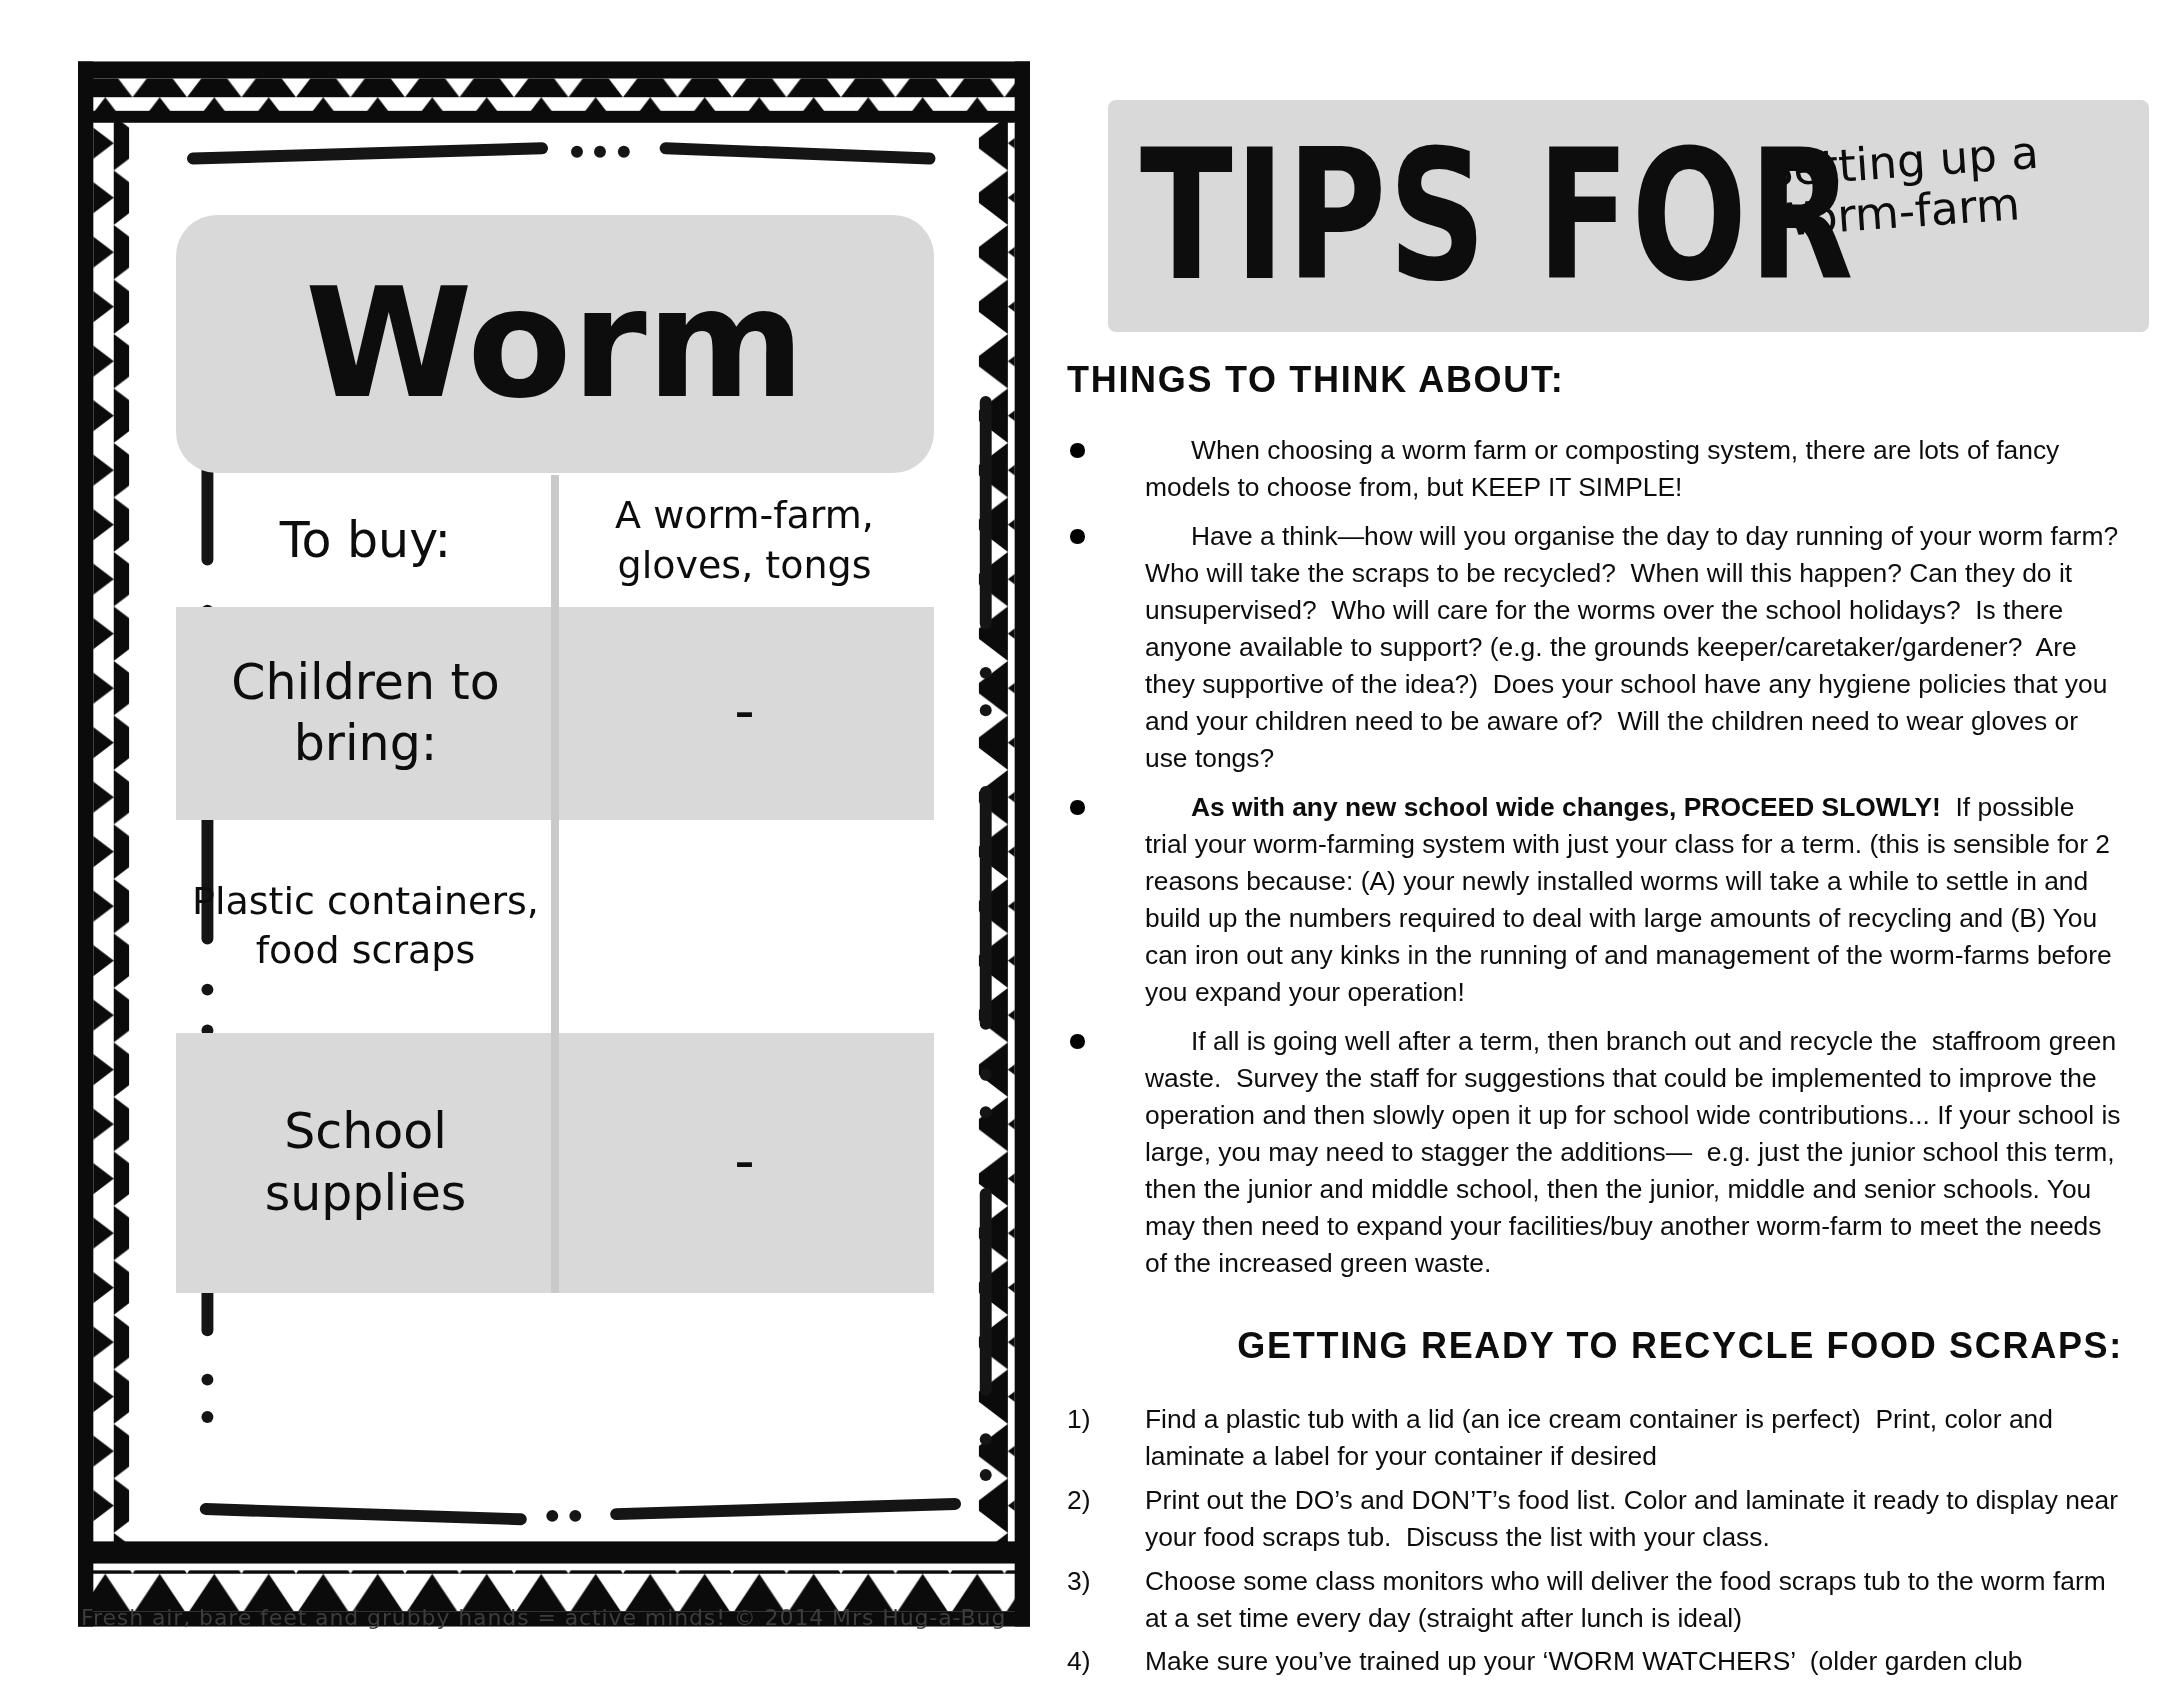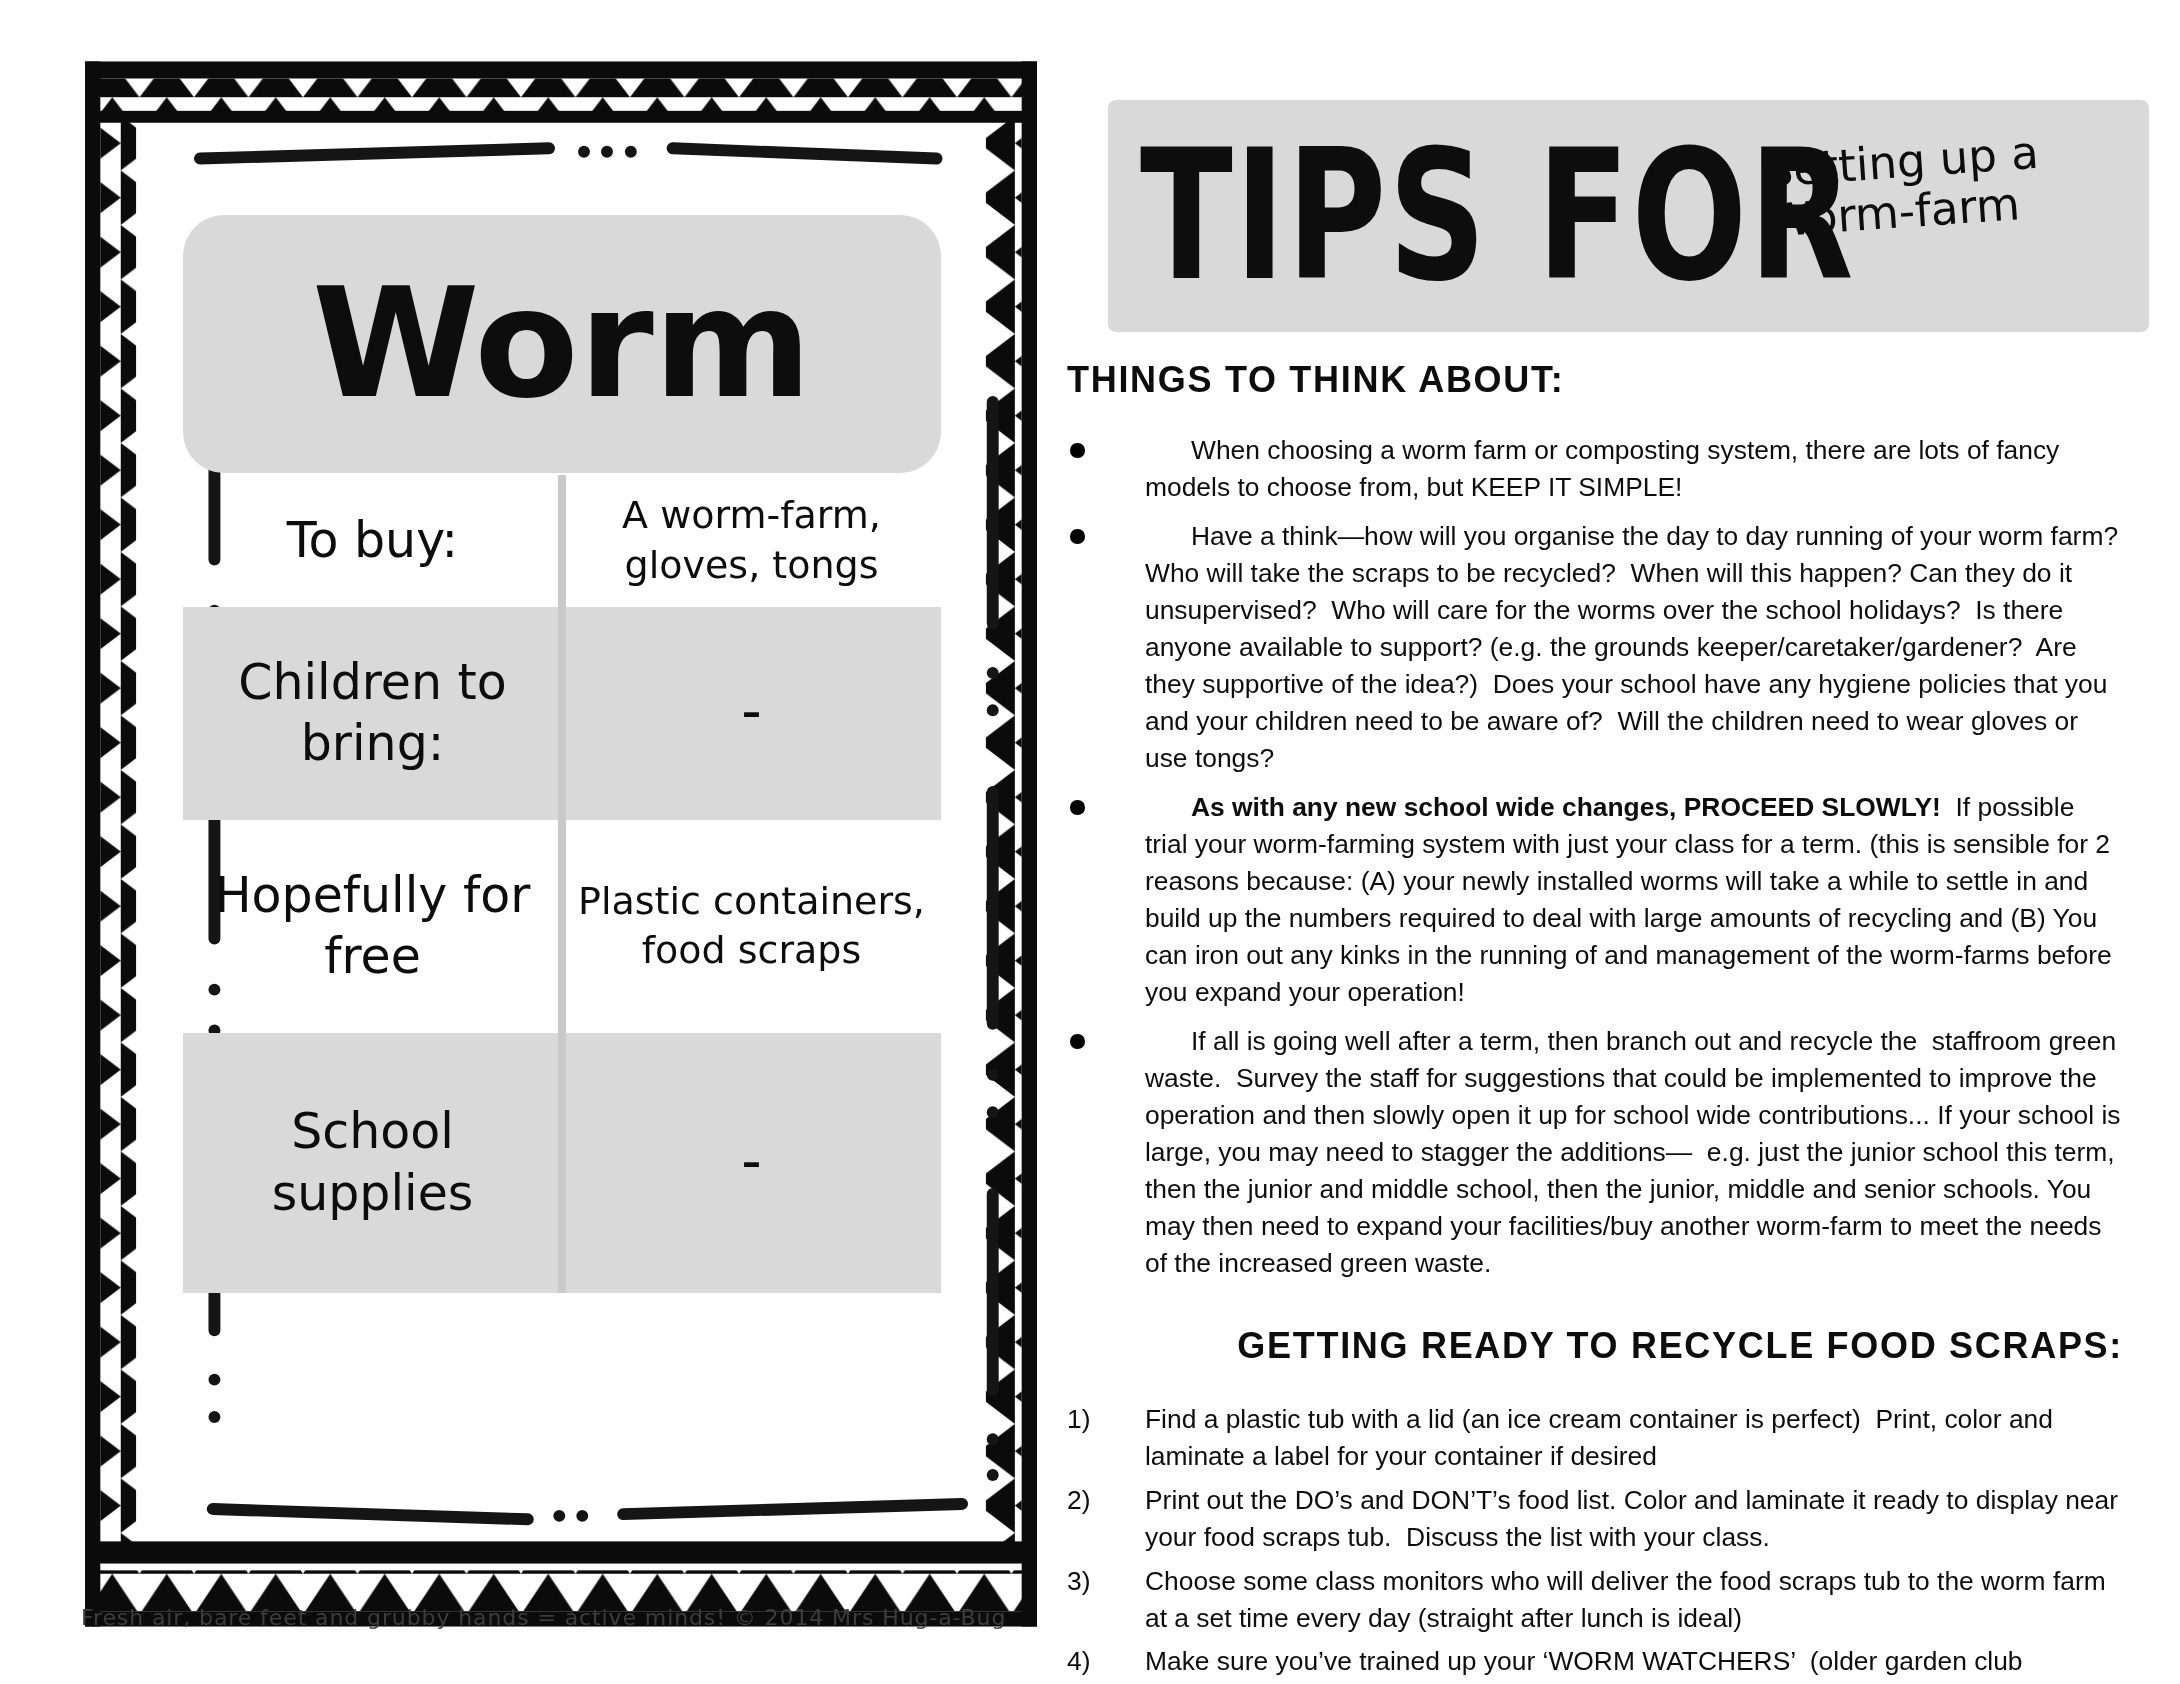--- a/index.html
+++ b/index.html
@@ -9,21 +9,21 @@
     --footer-ink:#3d3d3d;
   }
   *{margin:0;padding:0;box-sizing:border-box;}
   html,body{background:#ffffff;}
   body{
     width:2181px;height:1685px;position:relative;overflow:hidden;
     font-family:"Liberation Sans",sans-serif;color:var(--ink);
   }
 
   
-  .poster{position:absolute;left:85px;top:61px;width:952px;height:1566px;}
+  .poster{position:absolute;left:78px;top:61px;width:952px;height:1566px;}
   .frame-svg{position:absolute;left:0;top:0;width:100%;height:100%;}
   .poster-content{position:absolute;left:98px;top:154px;width:758px;}
   .title-box{
     background:var(--shade);border-radius:41px;height:258px;
     display:flex;flex-direction:column;align-items:center;justify-content:center;
     font-family:"DejaVu Sans",sans-serif;font-weight:bold;text-align:center;
   }
   .title-line1{font-size:152px;line-height:0.92;}
   .title-line2{font-size:75px;line-height:0.95;margin-top:5.1px;letter-spacing:-1.7px;}
   .poster-table{position:relative;margin-top:1.7px;}
@@ -171,21 +171,20 @@
         <div class="tcell label">To buy:</div>
         <div class="tcell value">A worm-farm, gloves, tongs</div>
       </div>
 
       <div class="trow r1 shaded">
         <div class="tcell label">Children to bring:</div>
         <div class="tcell value dash-cell">–</div>
       </div>
 
       <div class="trow r2">
-        <div class="tcell label">Hopefully for free</div>
         <div class="tcell value">Plastic containers, food scraps</div>
       </div>
 
       <div class="trow r3 shaded">
         <div class="tcell label">School supplies</div>
         <div class="tcell value dash-cell">–</div>
       </div>
 
     </div>
   </div>

